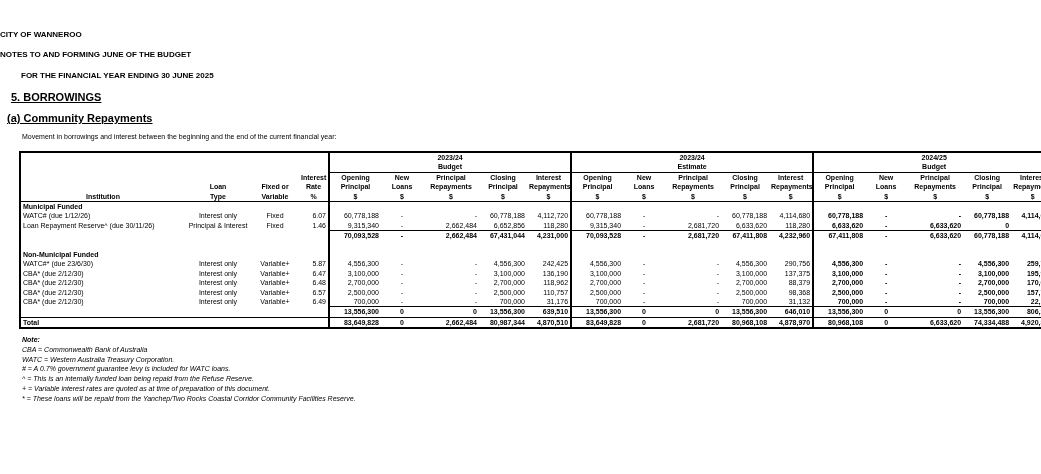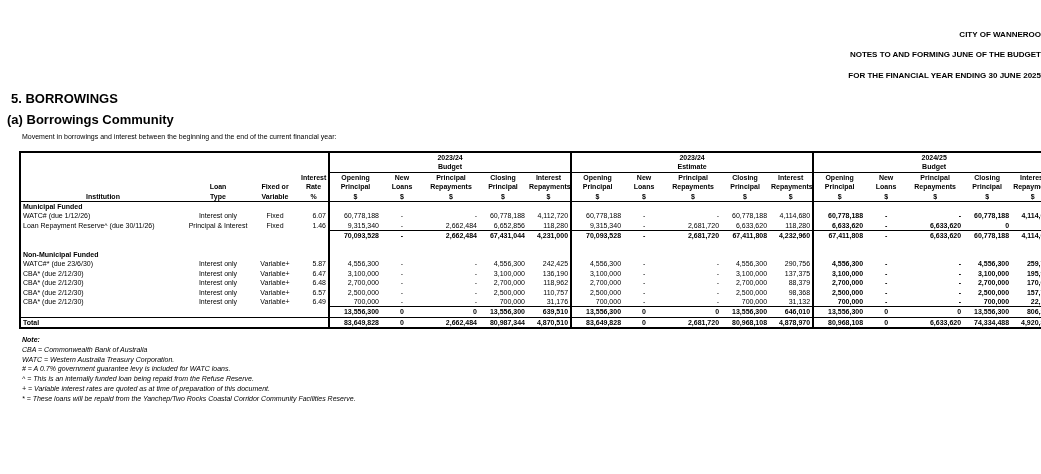--- a/index.html
+++ b/index.html
@@ -1,22 +1,22 @@
 <!DOCTYPE html>
 <html><head>
 <meta charset="utf-8">
 <style>
   * { box-sizing: border-box; margin: 0; padding: 0; }
   html, body { width: 1041px; height: 474px; background: #ffffff; overflow: hidden; }
   body { font-family: "Liberation Sans", sans-serif; color: #000; position: relative; }
-  .hdr { position: absolute; left: 0; width: 1041px; text-align: right; font-size: 8px; font-weight: bold; }
+  .hdr { position: absolute; left: 0; width: 1041px; text-align: left; font-size: 8px; font-weight: bold; }
   .h1 { top: 30px; }
   .h2 { top: 50px; }
-  .h3 { top: 71px; }
-  .sec { position: absolute; font-weight: bold; font-size: 13px; }
+  .h3 { top: 71px; padding-left: 21px; }
+  .sec { position: absolute; font-weight: bold; font-size: 11px; text-decoration: underline; }
   .sec5 { left: 11px; top: 91px; }
   .seca { left: 7px; top: 112px; }
   .intro { position: absolute; left: 22px; top: 133px; font-size: 7px; }
 
   table.loans {
     position: absolute; left: 19px; top: 151px; width: 1014px;
     border-collapse: collapse; font-size: 7px; table-layout: fixed;
     border: 2px solid #000;
   }
   table.loans td, table.loans th { padding: 0 2px; height: 9.4px; line-height: 9.4px; white-space: nowrap; overflow: hidden; }
@@ -36,21 +36,21 @@
   .notes .nt { font-weight: bold; }
 </style>
 </head>
 <body>
 
 <div class="hdr h1">CITY OF WANNEROO</div>
 <div class="hdr h2">NOTES TO AND FORMING JUNE OF THE BUDGET</div>
 <div class="hdr h3">FOR THE FINANCIAL YEAR ENDING 30 JUNE 2025</div>
 
 <div class="sec sec5">5. BORROWINGS</div>
-<div class="sec seca">(a) Borrowings Community</div>
+<div class="sec seca">(a) Community Repayments</div>
 <div class="intro">Movement in borrowings and interest between the beginning and the end of the current financial year:</div>
 
 <table class="loans">
   <colgroup>
     <col style="width:165px">
       <col style="width:66px">
       <col style="width:48px">
       <col style="width:30px">
     <col style="width:52px">
       <col style="width:42px">

